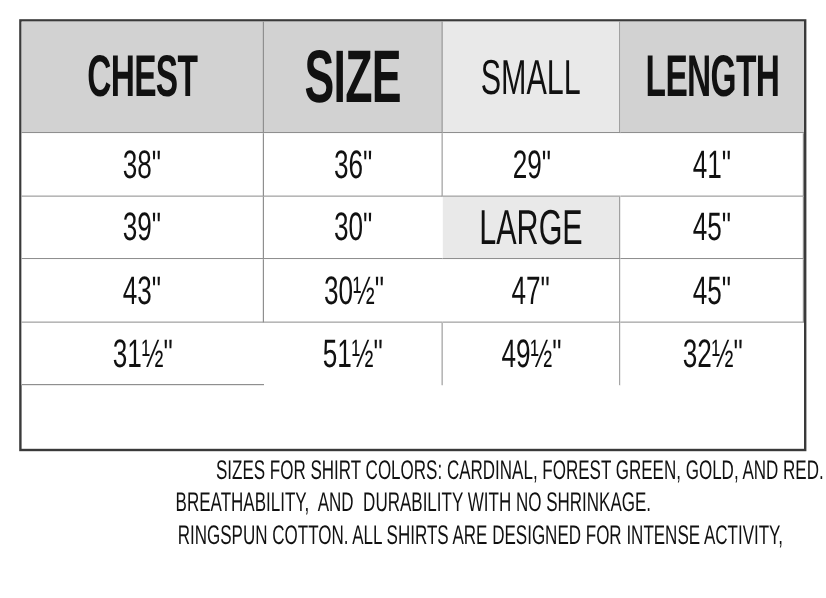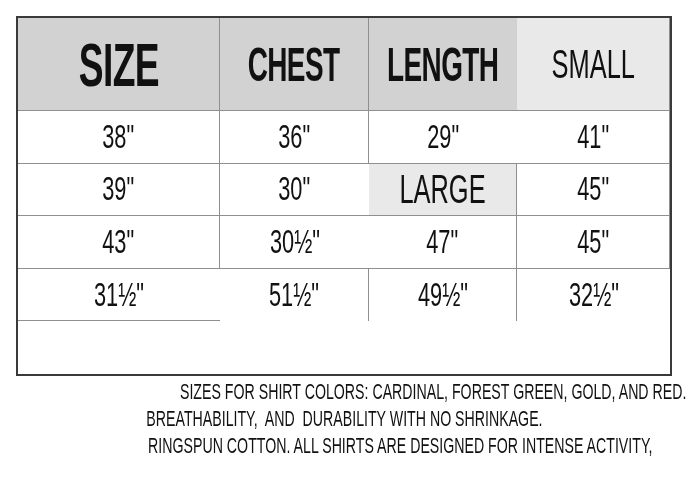--- a/index.html
+++ b/index.html
@@ -86,31 +86,31 @@
   .footnote .cond {
     transform: scaleX(0.63);
   }
 </style>
 </head>
 <body>
 
 <div class="size-chart">
 
   <div class="cell hdr">
+    <span class="cond h-col">CHEST</span>
+  </div>
+  <div class="cell hdr">
     <span class="cond h-size">SIZE</span>
   </div>
-  <div class="cell hdr">
-    <span class="cond h-col">CHEST</span>
+  <div class="cell size-col">
+    <span class="cond row-label">SMALL</span>
   </div>
+
   <div class="cell hdr last-col">
     <span class="cond h-col">LENGTH</span>
-  </div>
-
-  <div class="cell size-col">
-    <span class="cond row-label">SMALL</span>
   </div>
   <div class="cell">
     <span class="cond val">38"</span>
   </div>
   <div class="cell">
     <span class="cond val">36"</span>
   </div>
   <div class="cell last-col">
     <span class="cond val">29"</span>
   </div>

